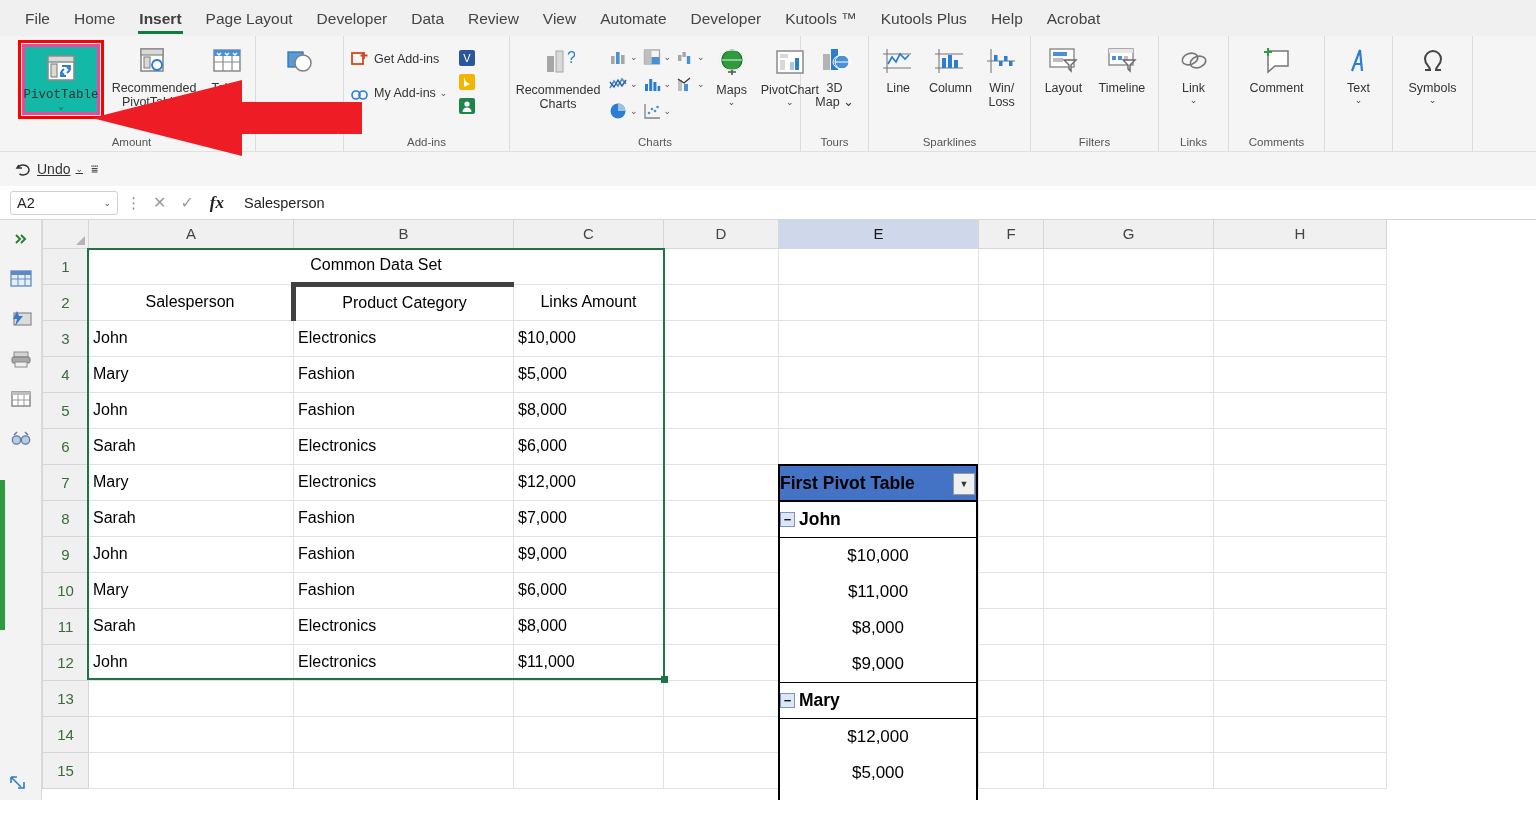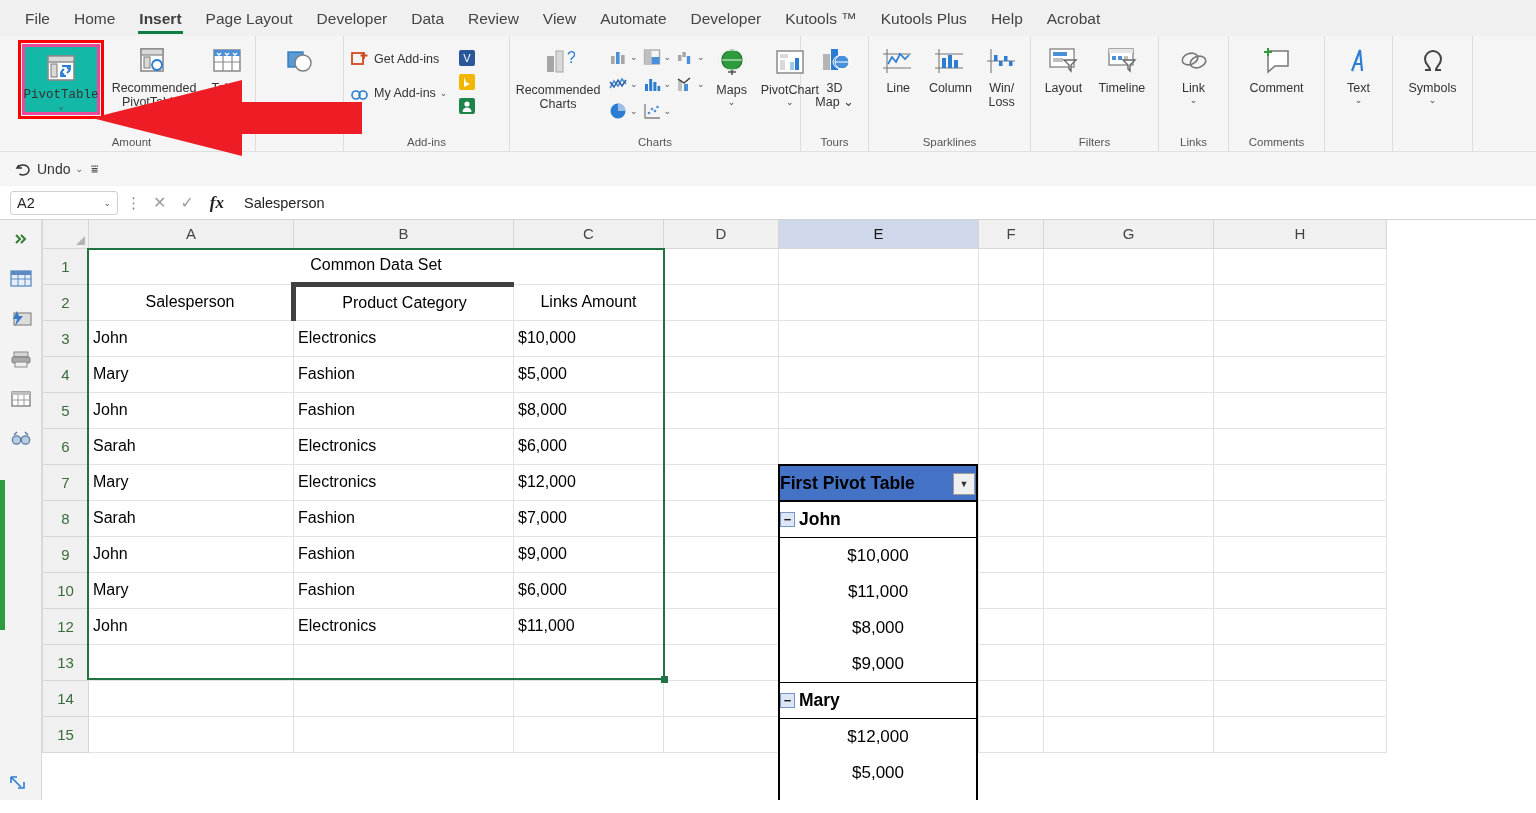--- a/index.html
+++ b/index.html
@@ -110,21 +110,21 @@
     z-index: 40;
   }
 
   
   .qat {
     height: 34px;
     background: #f5f5f5;
     display: flex; align-items: center;
     padding-left: 14px; gap: 8px;
   }
-  .qat-item { display: flex; align-items: center; gap: 5px; font-size: 14px; color: #333; }
+  .qat-item { display: flex; align-items: center; gap: 5px; font-size: 14px; color: #333; text-decoration: underline; }
 
   
   .formula-bar {
     height: 34px;
     background: #ffffff;
     display: flex; align-items: center;
     padding: 0 8px 0 10px;
     gap: 6px;
     border-bottom: 1px solid #d4d4d4;
   }
@@ -866,20 +866,31 @@
         <td class="cell ds">Mary</td>
         <td class="cell ds">Fashion</td>
         <td class="cell ds">$6,000</td>
         <td class="cell"></td>
         <td class="cell"></td>
         <td class="cell"></td>
         <td class="cell"></td>
         <td class="cell"></td>
       </tr>
       <tr>
+        <td class="rowhead">11</td>
+        <td class="cell ds">Sarah</td>
+        <td class="cell ds">Electronics</td>
+        <td class="cell ds">$8,000</td>
+        <td class="cell"></td>
+        <td class="cell"></td>
+        <td class="cell"></td>
+        <td class="cell"></td>
+        <td class="cell"></td>
+      </tr>
+      <tr>
         <td class="rowhead">12</td>
         <td class="cell ds">John</td>
         <td class="cell ds">Electronics</td>
         <td class="cell ds">$11,000</td>
         <td class="cell"></td>
         <td class="cell"></td>
         <td class="cell"></td>
         <td class="cell"></td>
         <td class="cell"></td>
       </tr>

